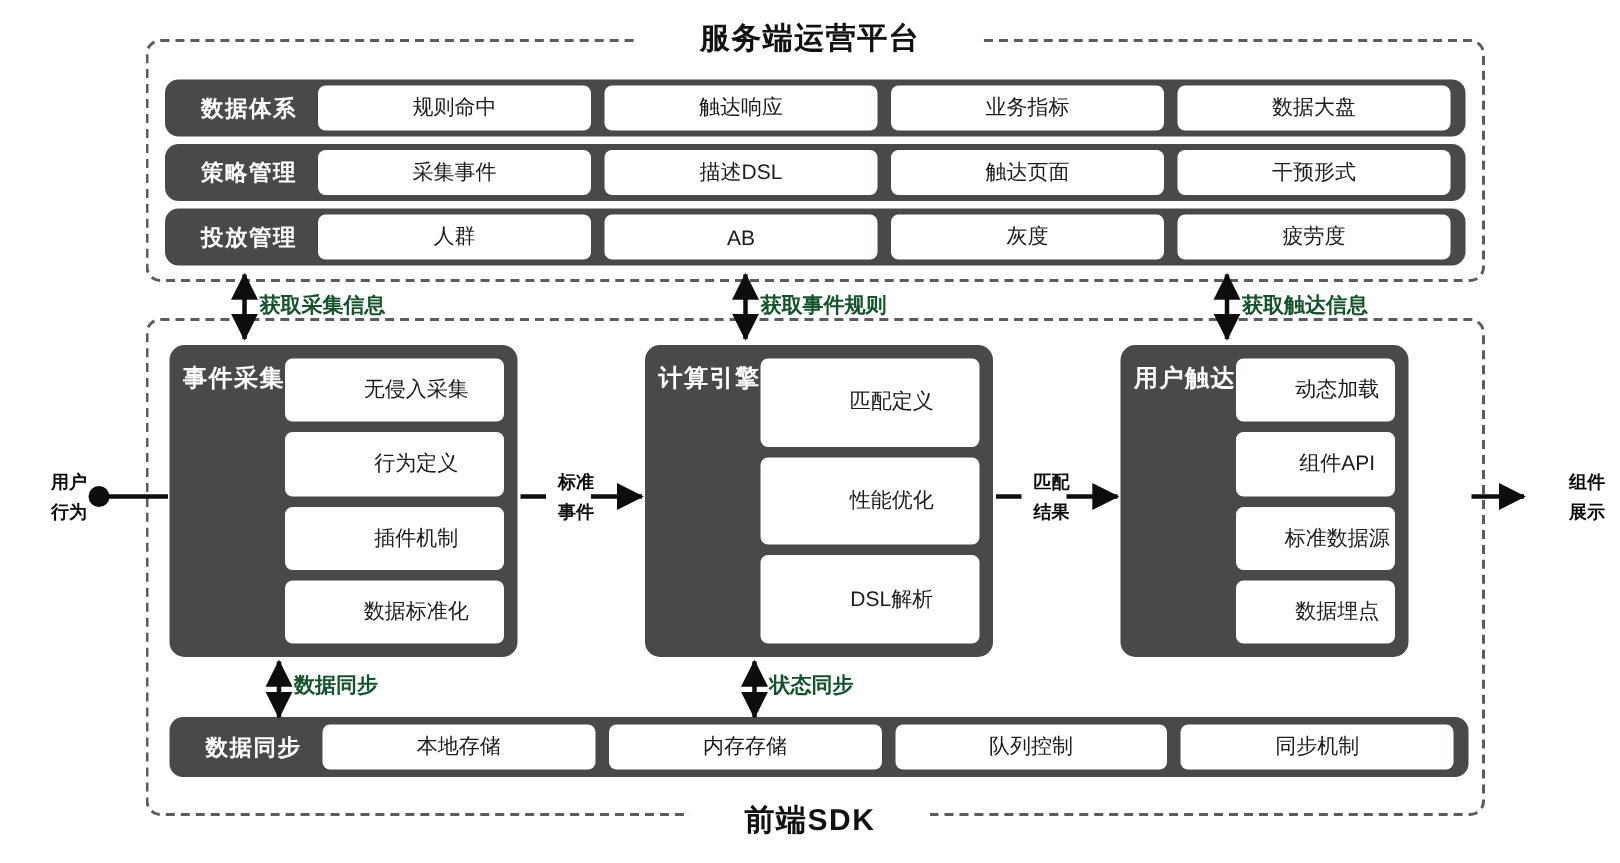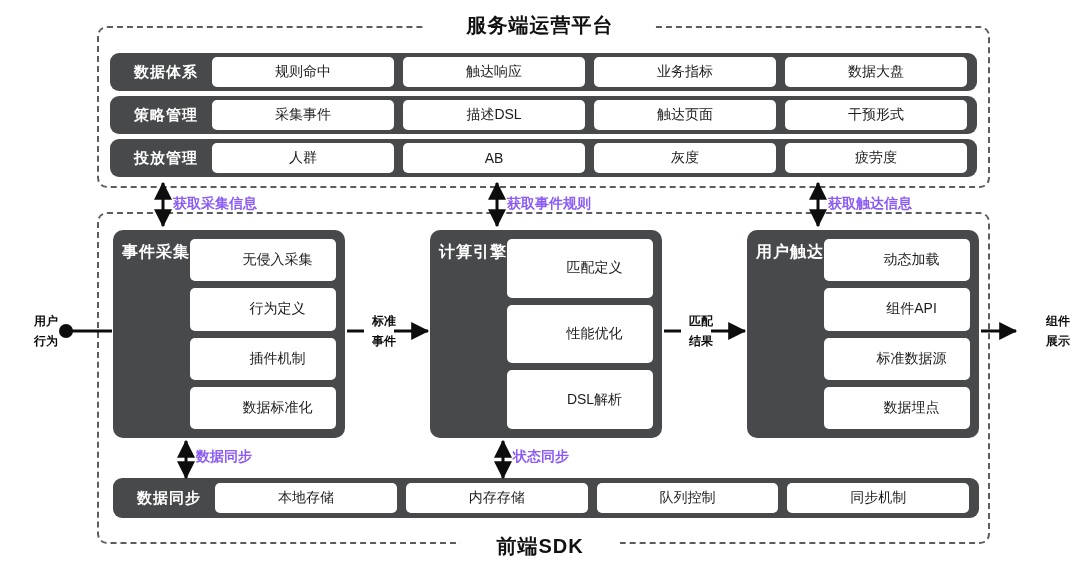--- a/index.html
+++ b/index.html
@@ -103,21 +103,21 @@
     font-size:14px;
     color:#1c1c1c;
     padding-left:29px;
   }
 
   
   .conn-label{
     position:absolute;
     font-size:14px;
     font-weight:bold;
-    color:#8b5cf6;
+    color:#14532d;
     line-height:17px;
     white-space:nowrap;
     background:transparent;
   }
   .edge-label{
     position:absolute;
     font-size:12px;
     font-weight:bold;
     line-height:20px;
     color:#0d0d0d;
@@ -177,21 +177,21 @@
 
 <div class="module" style="left:430px;top:230px;width:232px;height:208px;">
   <div class="module-title">计算引擎</div>
   <div class="module-items">
     <div class="module-item">匹配定义</div>
     <div class="module-item">性能优化</div>
     <div class="module-item">DSL解析</div>
   </div>
 </div>
 
-<div class="module" style="left:747px;top:230px;width:232px;height:208px;">
+<div class="module" style="left:747px;top:230px;width:192px;height:208px;">
   <div class="module-title">用户触达</div>
   <div class="module-items">
     <div class="module-item">动态加载</div>
     <div class="module-item">组件API</div>
     <div class="module-item">标准数据源</div>
     <div class="module-item">数据埋点</div>
   </div>
 </div>
 
 <div class="grey-row" style="left:113px;top:478px;width:866px;height:40px;">

